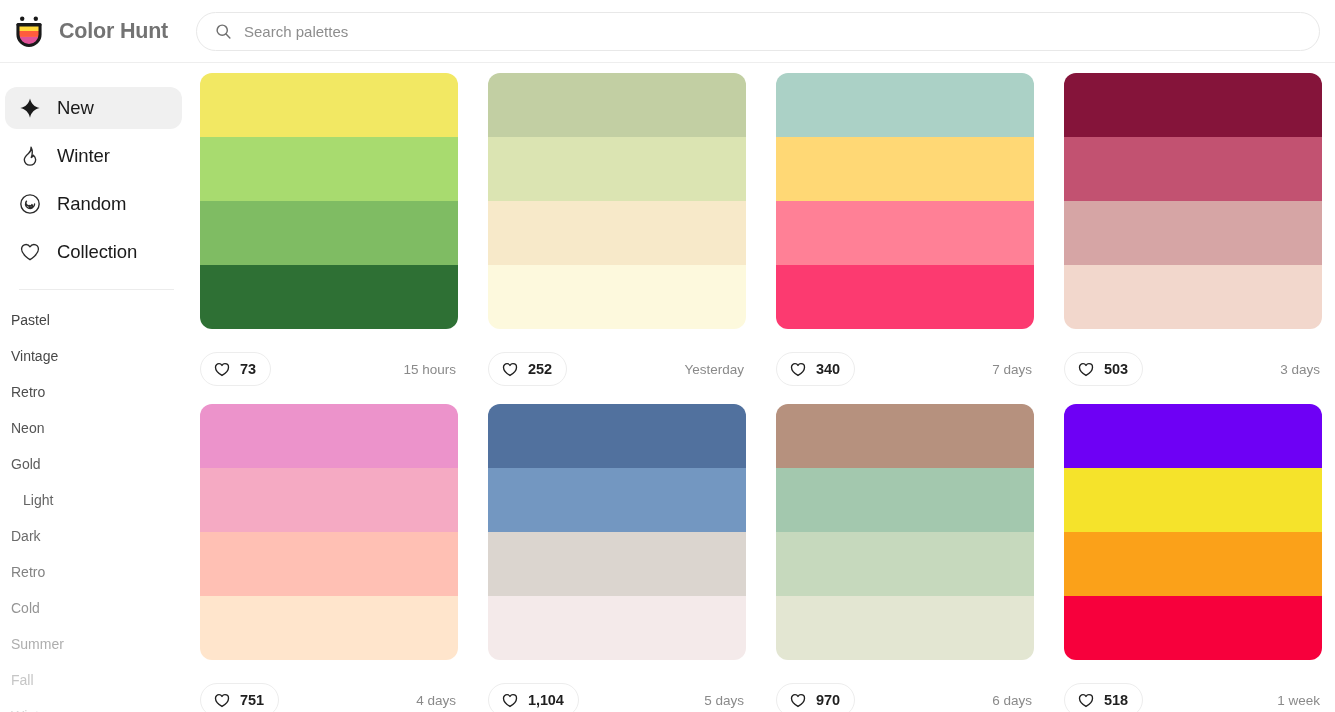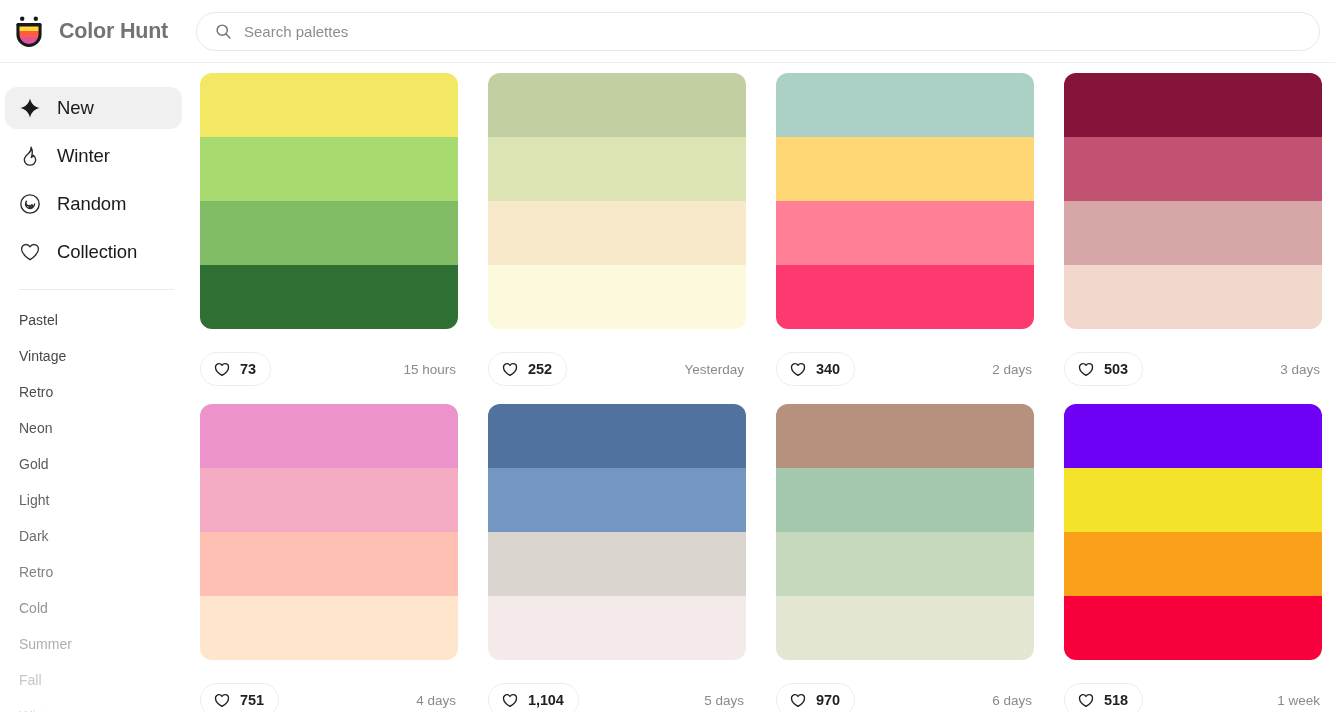--- a/index.html
+++ b/index.html
@@ -118,21 +118,21 @@
     background: #ececec;
     margin: 16px 22px 6px 19px;
   }
 
   .tag-list { padding: 6px 0 0 0; }
 
   .tag-item {
     height: 36px;
     display: flex;
     align-items: center;
-    padding-left: 19px;
+    padding-left: 11px;
     font-size: 14px;
     cursor: pointer;
     white-space: nowrap;
   }
 
   
   .main {
     position: absolute;
     top: 63px; left: 196px;
     width: 1139px;
@@ -276,21 +276,21 @@
       </div>
     <div class="tag-item" style="color: rgb(77, 77, 77);">
         <span>Retro</span>
       </div>
     <div class="tag-item" style="color: rgb(84, 84, 84);">
         <span>Neon</span>
       </div>
     <div class="tag-item" style="color: rgb(92, 92, 92);">
         <span>Gold</span>
       </div>
-    <div class="tag-item" style="color: rgb(100, 100, 100);">
+    <div class="tag-item" style="color: rgb(100, 100, 100); margin-left: 12px;">
         <span>Light</span>
       </div>
     <div class="tag-item" style="color: rgb(107, 107, 107);">
         <span>Dark</span>
       </div>
     <div class="tag-item" style="color: rgb(130, 130, 130);">
         <span>Retro</span>
       </div>
     <div class="tag-item" style="color: rgb(149, 149, 149);">
         <span>Cold</span>
@@ -351,21 +351,21 @@
           <div class="swatch" title="#ff8096" style="background: rgb(255, 128, 150);"></div>
           <div class="swatch" title="#fc3a70" style="background: rgb(252, 58, 112);"></div>
         </div>
         <div class="card-meta">
           <div class="like-btn">
             <svg class="heart-icon" viewBox="0 0 24 24" fill="none">
               <path d="M12 20.4 C12 20.4 2.8 15 2.8 8.8 C2.8 6 5 3.8 7.8 3.8 C9.8 3.8 11.2 5 12 6.3 C12.8 5 14.2 3.8 16.2 3.8 C19 3.8 21.2 6 21.2 8.8 C21.2 15 12 20.4 12 20.4 Z" stroke="#1f1f1f" stroke-width="1.9" stroke-linejoin="round"></path>
             </svg>
             <span class="like-count">340</span>
           </div>
-          <div class="time-label">2 days</div>
+          <div class="time-label">7 days</div>
         </div>
       </div>
       <div class="card">
         <div class="swatches">
           <div class="swatch" title="#85143a" style="background: rgb(133, 20, 58);"></div>
           <div class="swatch" title="#c25271" style="background: rgb(194, 82, 113);"></div>
           <div class="swatch" title="#d6a5a5" style="background: rgb(214, 165, 165);"></div>
           <div class="swatch" title="#f2d7cc" style="background: rgb(242, 215, 204);"></div>
         </div>
         <div class="card-meta">

